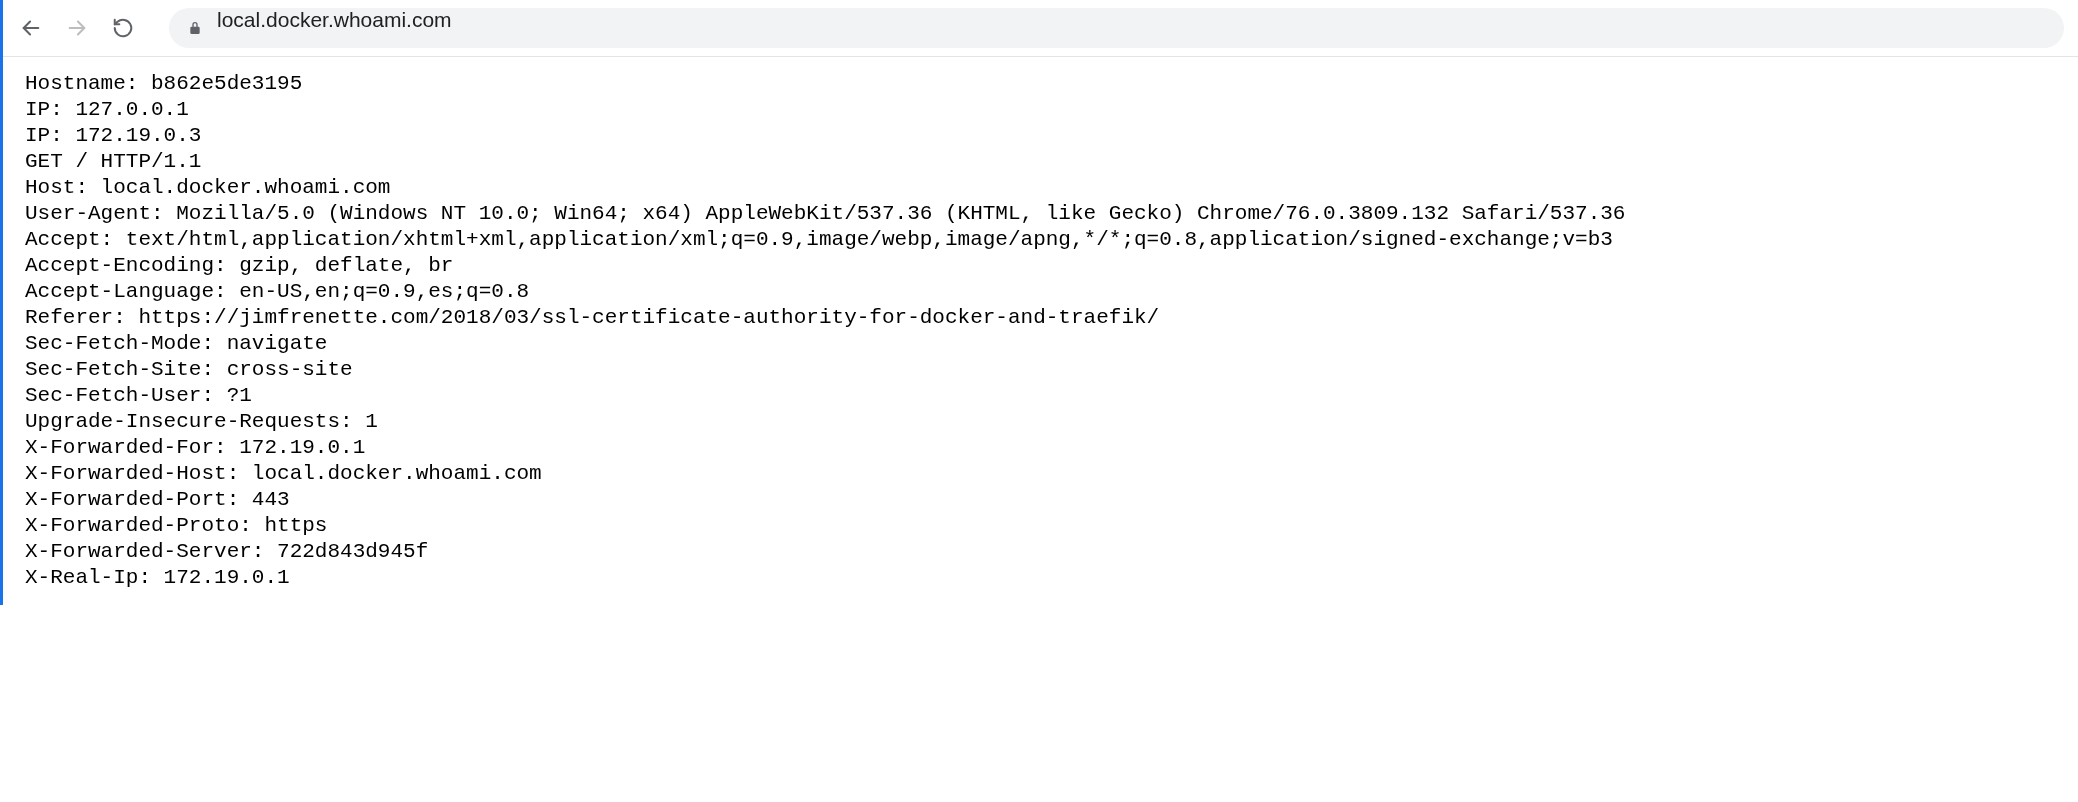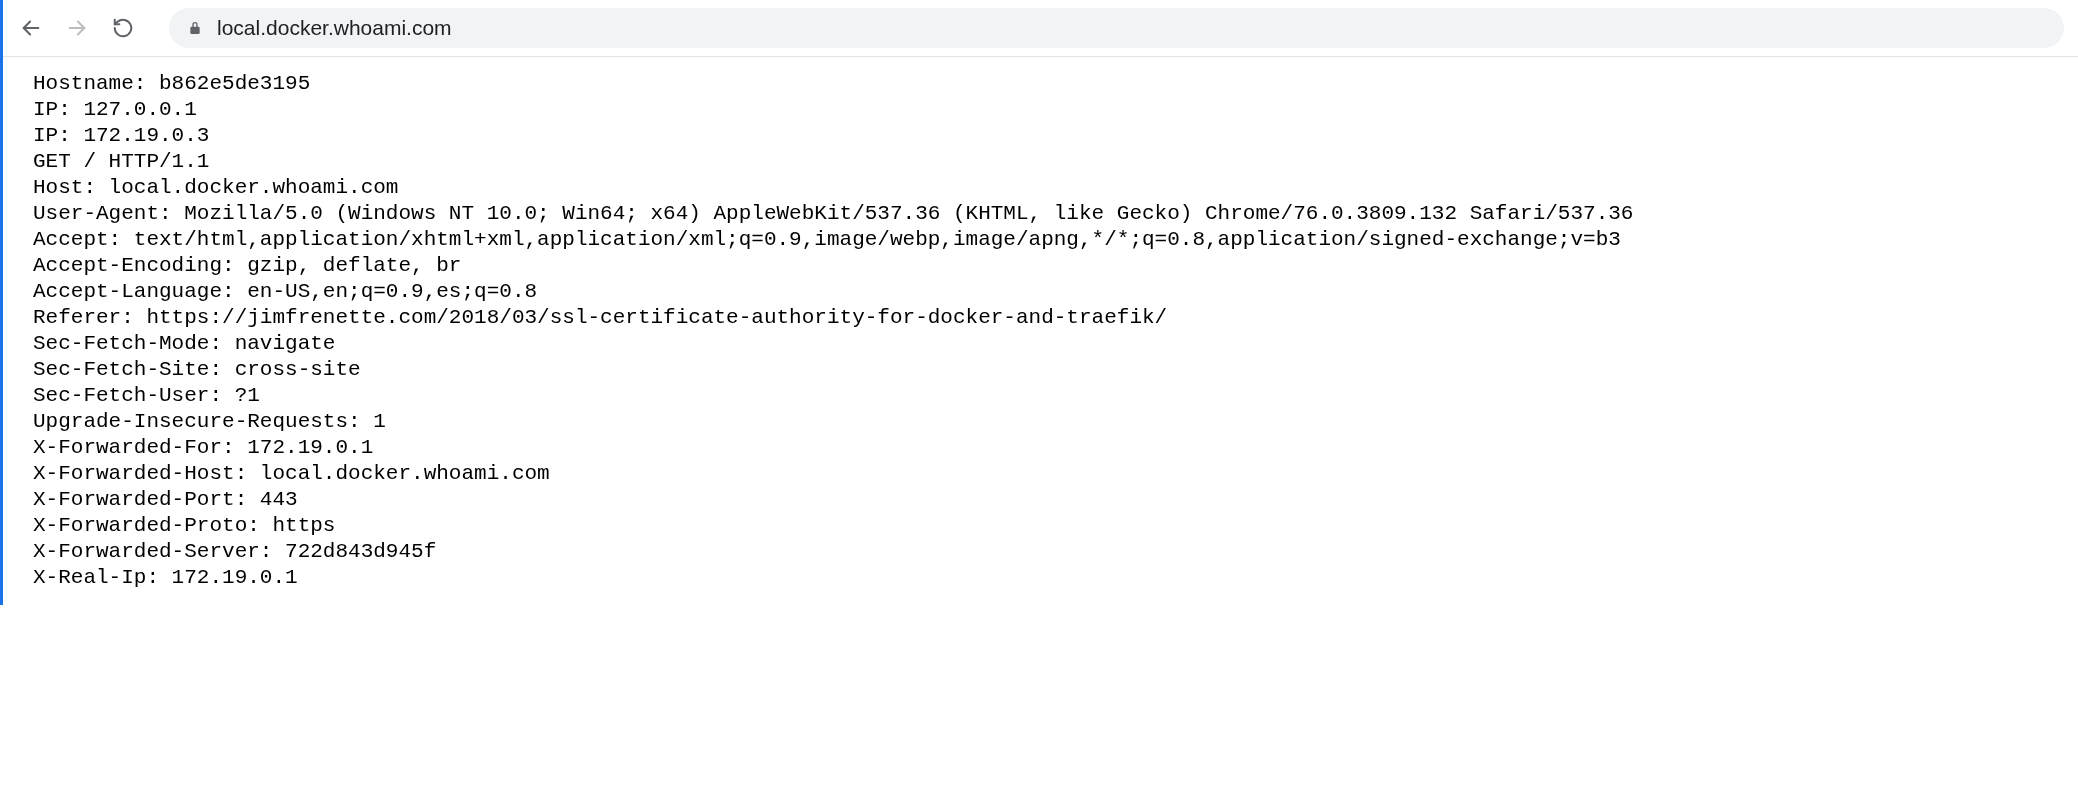--- a/index.html
+++ b/index.html
@@ -27,38 +27,37 @@
       cursor: pointer;
     }
     .nav-btn.disabled { color: #bdbdbd; }
     .nav-btn svg { width: 22px; height: 22px; }
     .addr-bar {
       flex: 1;
       height: 40px;
       background: #f1f3f4;
       border-radius: 20px;
       display: flex;
-      align-items: center;
       padding: 0 18px;
       gap: 14px;
       margin-left: 14px;
     }
     .lock-icon {
       color: #5f6368;
       display: flex;
       align-items: center;
     }
     .lock-icon svg { width: 16px; height: 16px; }
     .url-text {
       font-size: 21px;
       color: #202124;
       font-family: Arial, Helvetica, sans-serif;
     }
     .content {
-      padding: 14px 0 14px 30px;
+      padding: 14px 0 14px 22px;
       font-family: "Consolas", "Courier New", monospace;
       font-size: 21px;
       line-height: 26px;
       color: #000;
       white-space: pre;
     }
   </style>
 </head>
 <body>
 

